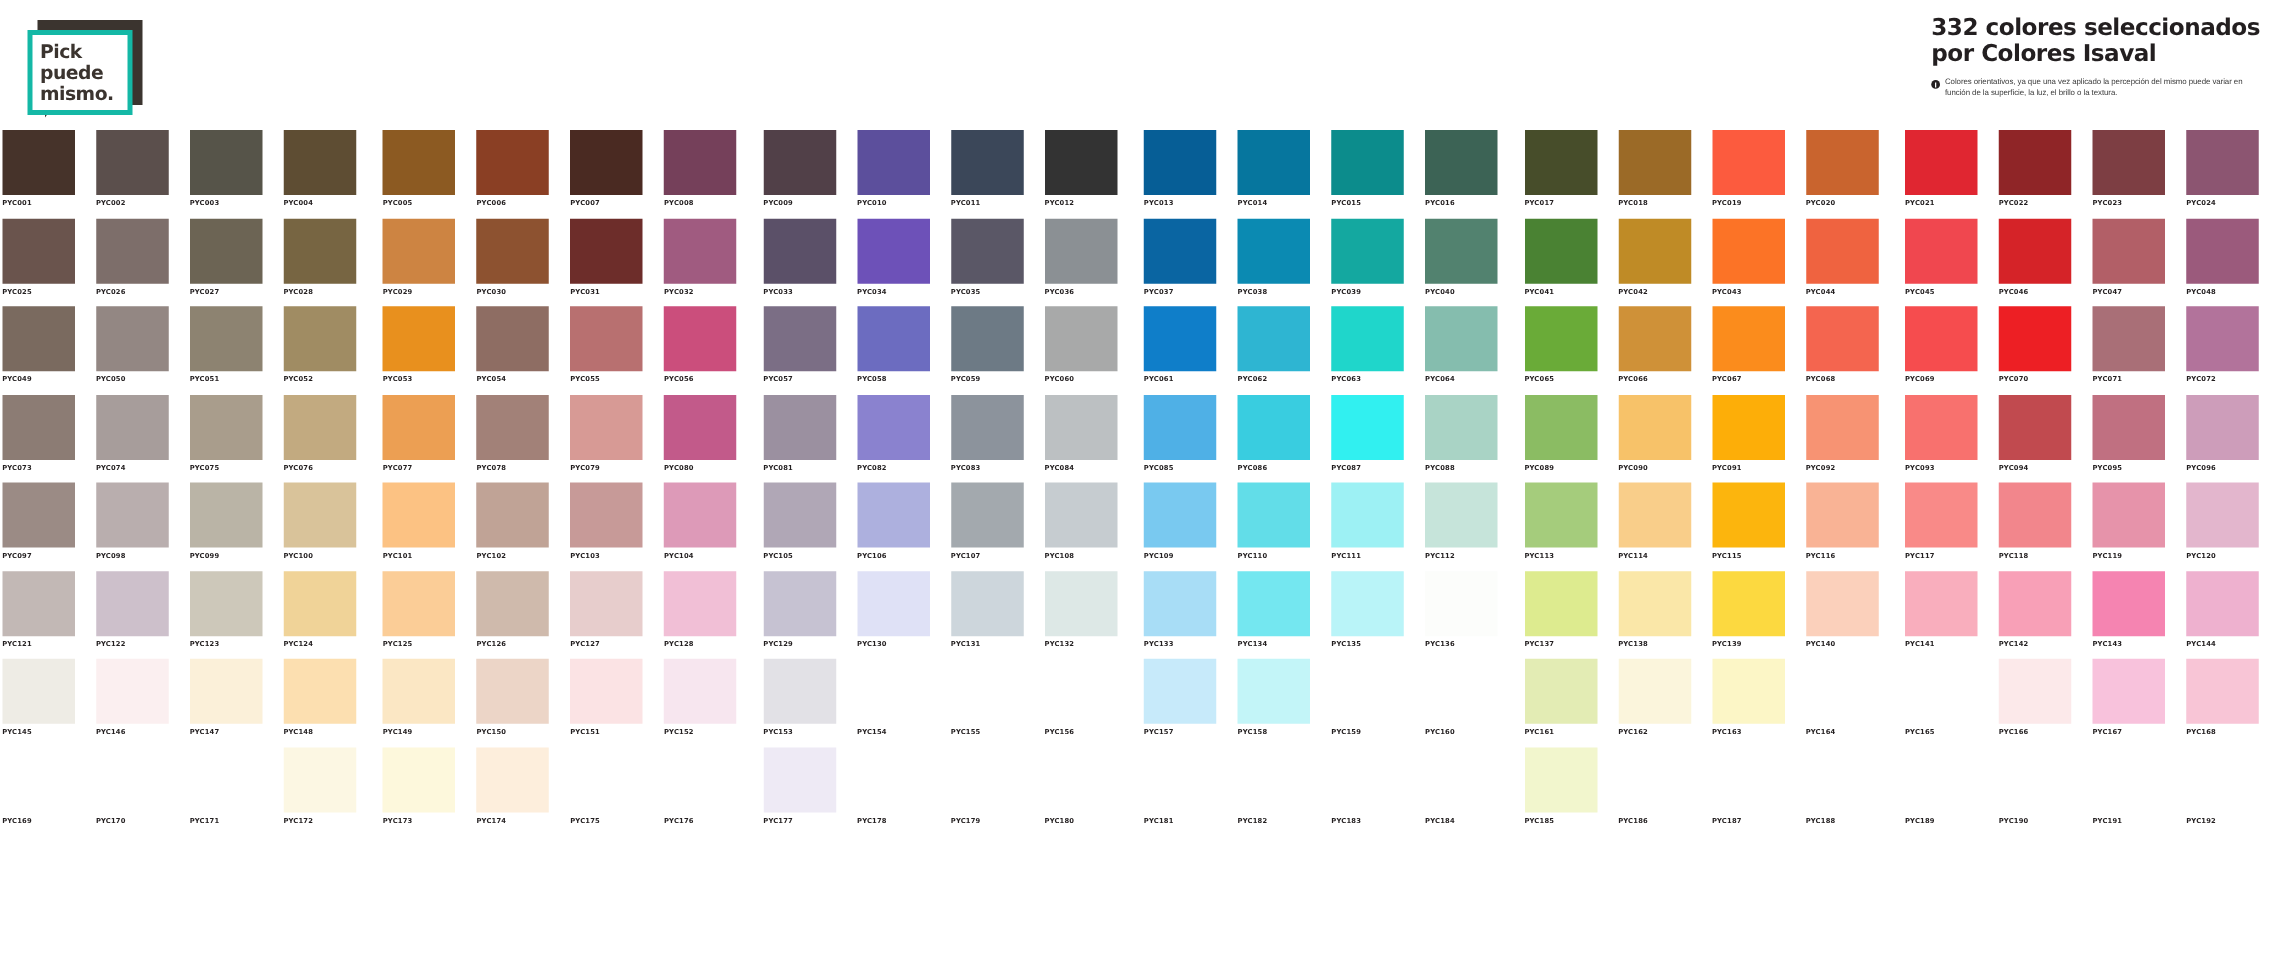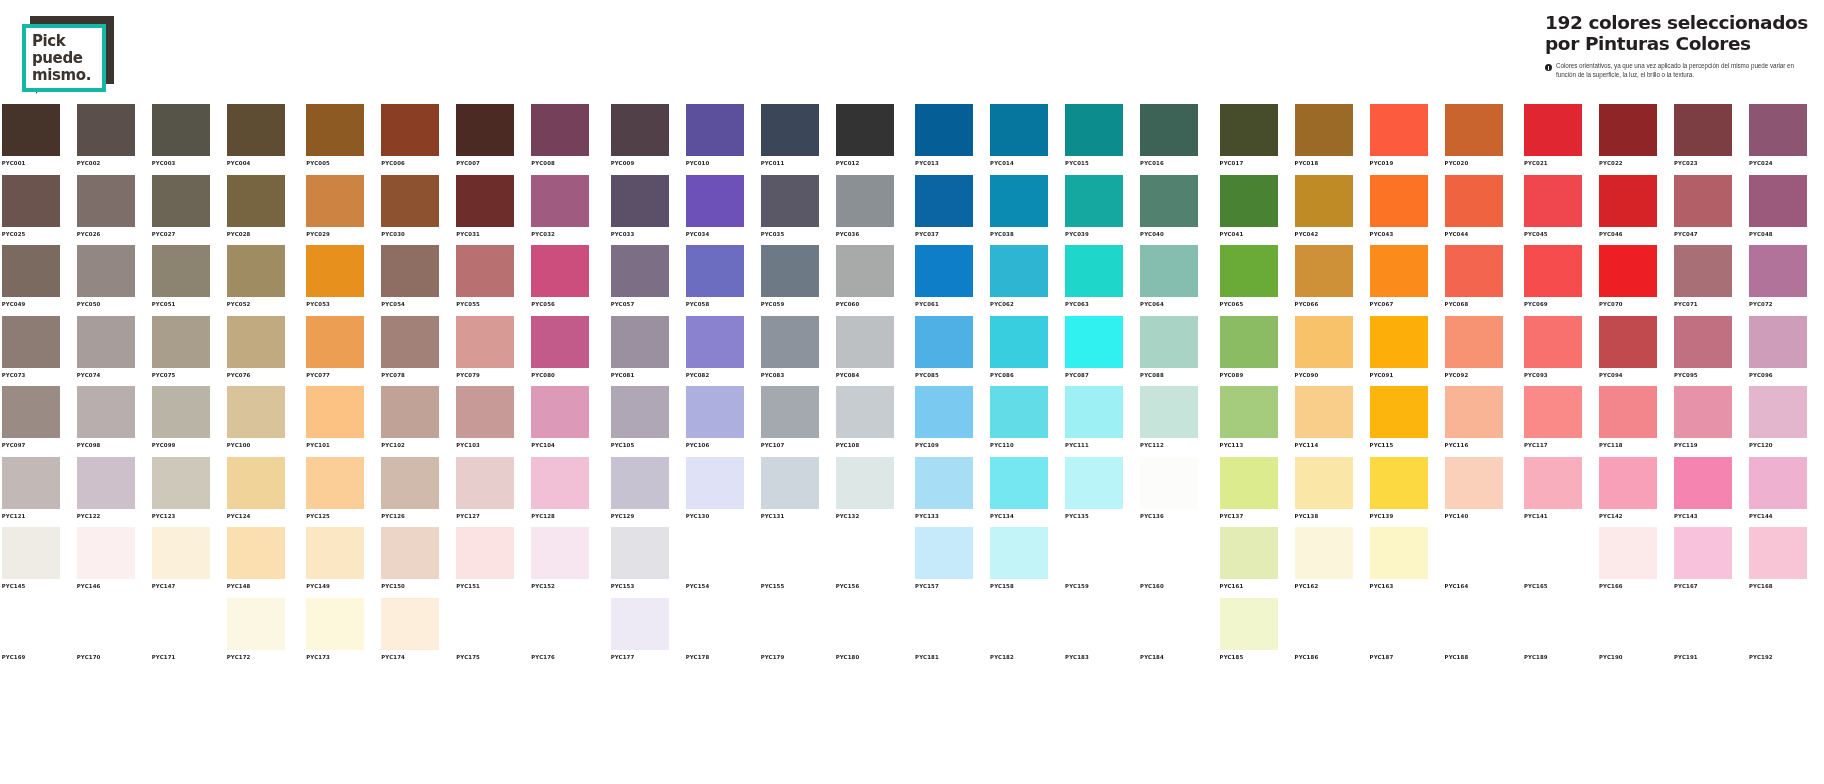--- a/index.html
+++ b/index.html
@@ -160,22 +160,22 @@
       <div id="logo-inner">
         <span class="logo-line">Pick</span>
         <span class="logo-line">puede</span>
         <span class="logo-line">mismo.</span>
       </div>
     </div>
   </div>
 
   <div id="header">
     <h1 id="header-title">
-      <span>192 colores seleccionados</span><br>
-      <span>por Pinturas Colores</span>
+      <span>332 colores seleccionados</span><br>
+      <span>por Colores Isaval</span>
     </h1>
     <div id="header-note">
       <span id="note-icon"></span>
       <span id="header-note-text">Colores orientativos, ya que una vez aplicado la percepción del mismo puede variar en función de la superficie, la luz, el brillo o la textura.</span>
     </div>
   </div>
 
   <div id="palette">
       <div class="edge-pad-left"></div>
       <div class="group">

